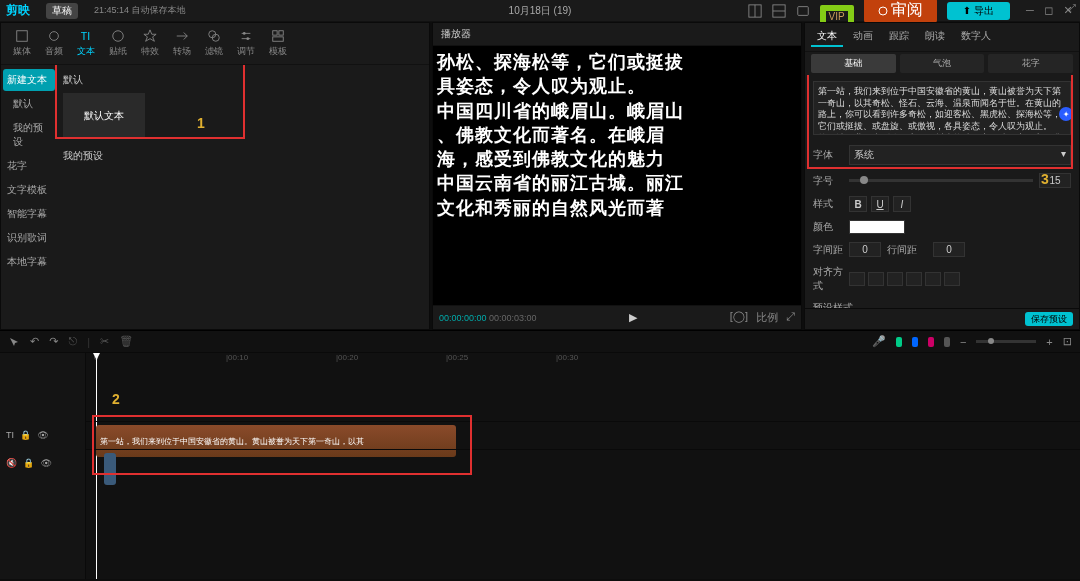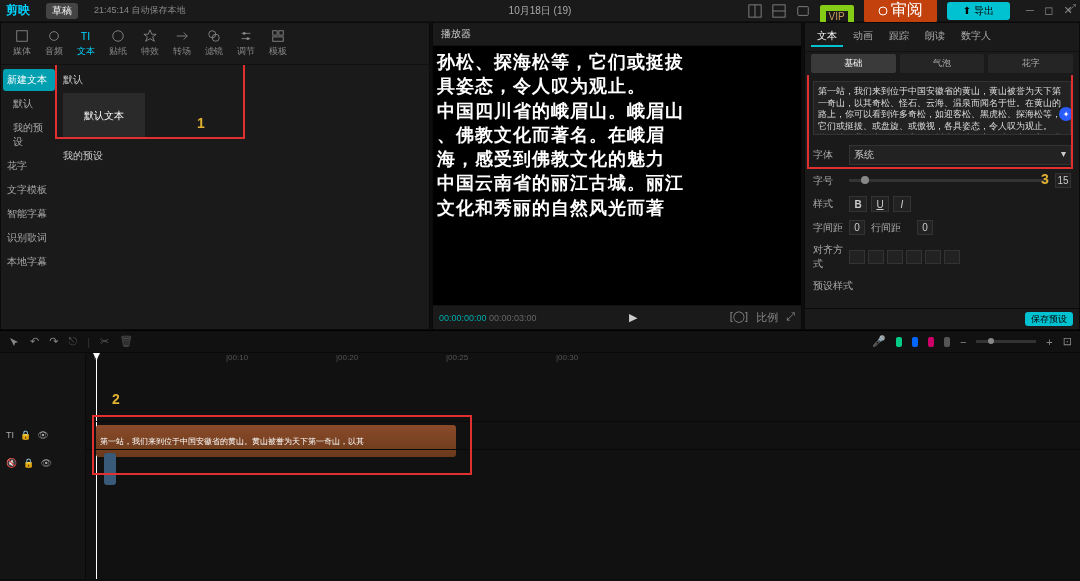--- a/index.html
+++ b/index.html
@@ -56,21 +56,21 @@
 .sub-tab { flex:1; text-align:center; font-size:9px; color:#aaa; background:#252525; padding:3px 0; border-radius:2px;}
 .sub-tab.active { background:#3a3a3a; color:#fff; }
 
 .prop-body { padding: 6px 8px; font-size: 10px; color: #aaa; position: relative; flex: 1; overflow: auto; }
 .text-input { width: 100%; height: 54px; background: #222; border: 1px solid #333; color: #ddd; font-size: 9px; padding: 4px; line-height: 1.3; resize: none; }
 .prop-row { display: flex; align-items: center; gap: 6px; margin-top: 8px; }
 .prop-label { width: 30px; font-size: 10px; }
 .select { flex: 1; background: #222; border: 1px solid #333; padding: 2px 4px; font-size: 10px; color: #ccc; }
 .slider { flex: 1; height: 3px; background: #333; position: relative; }
 .slider .thumb { position: absolute; left: 6%; top: -3px; width: 8px; height: 8px; background: #888; border-radius: 50%; }
-.num-input { width: 16px; background: #222; border: 1px solid #333; color: #ccc; font-size: 10px; text-align: center; padding: 1px; }
+.num-input { width: 32px; background: #222; border: 1px solid #333; color: #ccc; font-size: 10px; text-align: center; padding: 1px; }
 .style-btns { display: flex; gap: 4px; }
 .style-btn { width: 18px; height: 16px; background: #222; border: 1px solid #333; color: #ccc; font-size: 10px; display: flex; align-items: center; justify-content: center; cursor: pointer; }
 .color-swatch { width: 56px; height: 14px; background: #fff; border: 1px solid #333; }
 .align-btns { display: flex; gap: 3px; }
 .align-btn { width: 16px; height: 14px; background: #222; border: 1px solid #333; cursor: pointer; position:relative;}
 .save-preset-btn { background: #00c2d1; color: #000; font-size: 9px; padding: 2px 6px; border-radius: 3px; cursor: pointer; margin-left: 28px; }
 
 .timeline-area { height: 249px; background: #111; display: flex; flex-direction: column; border-top: 1px solid #000; }
 .tl-toolbar { height: 22px; display: flex; align-items: center; padding: 0 8px; gap: 8px; border-bottom: 1px solid #0a0a0a; justify-content: space-between; }
 .tl-toolbar .left-tools, .tl-toolbar .right-tools { display: flex; gap: 10px; align-items: center; color: #888; }
@@ -275,20 +275,24 @@
             </div>
           <div class="style-btn">
               <u>U</u>
             </div>
           <div class="style-btn">
               <i>I</i>
             </div>
         </div>
       </div>
       <div class="prop-row">
+        <span class="prop-label">颜色</span>
+        <div class="color-swatch"></div>
+      </div>
+      <div class="prop-row">
         <span class="prop-label">字间距</span>
         <input class="num-input" value="0" style="">
         <span class="prop-label" style="width:40px">行间距</span>
         <input class="num-input" value="0" style="">
       </div>
       <div class="prop-row">
         <span class="prop-label">对齐方式</span>
         <div class="align-btns">
           <div class="align-btn"></div>
           <div class="align-btn"></div>

